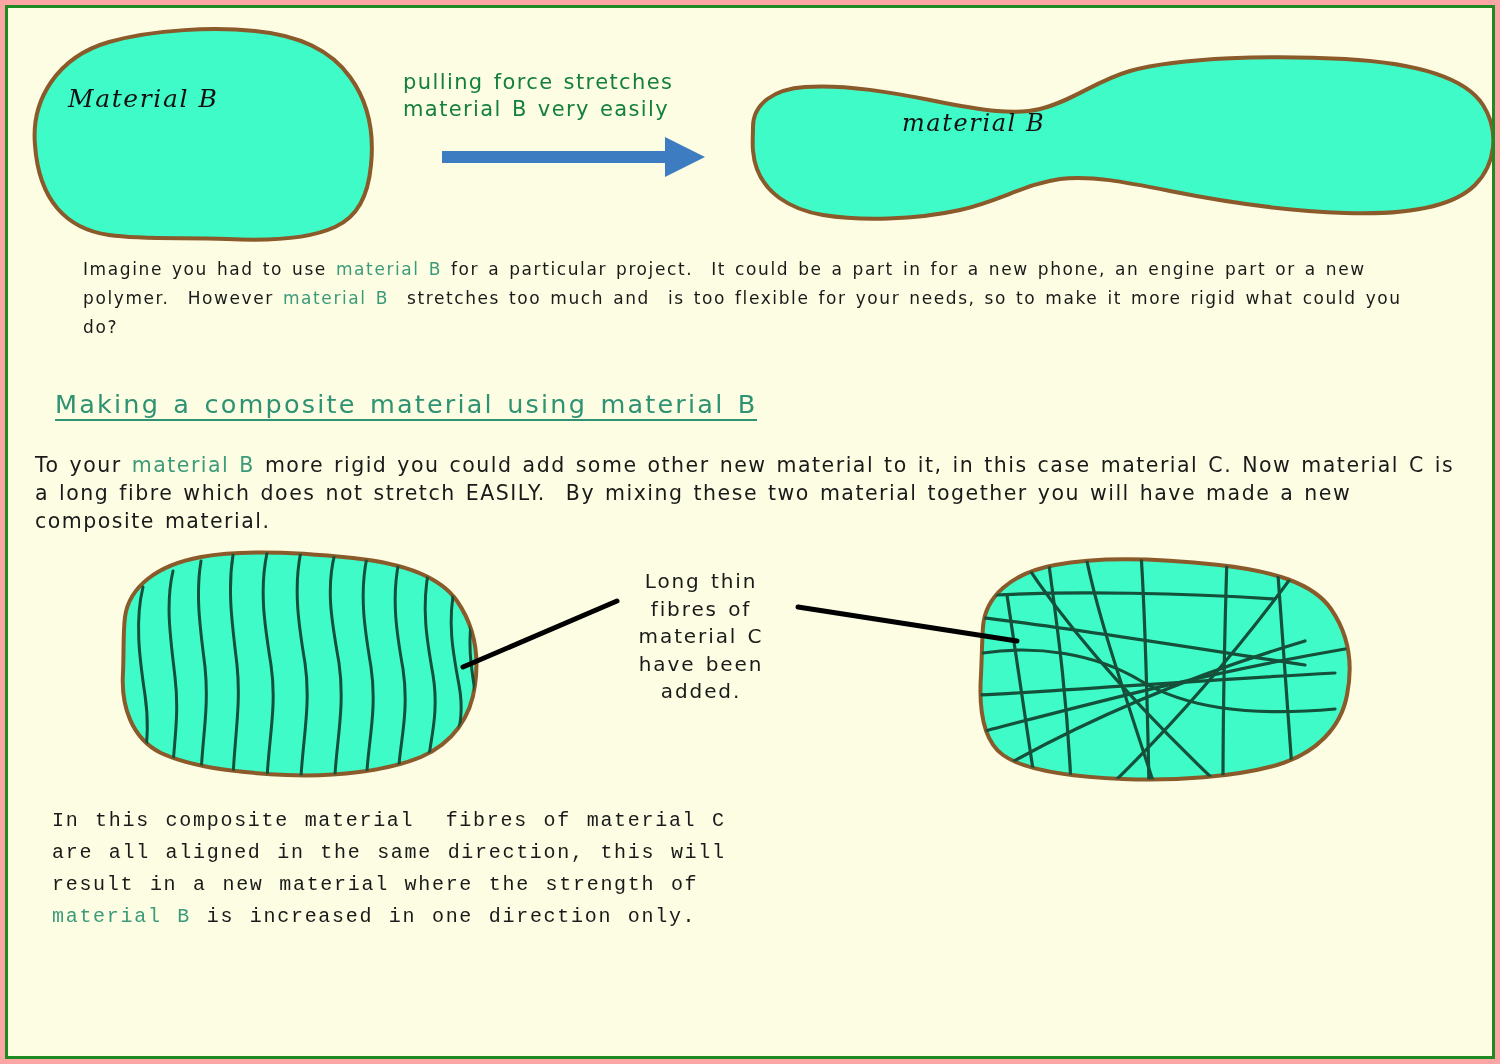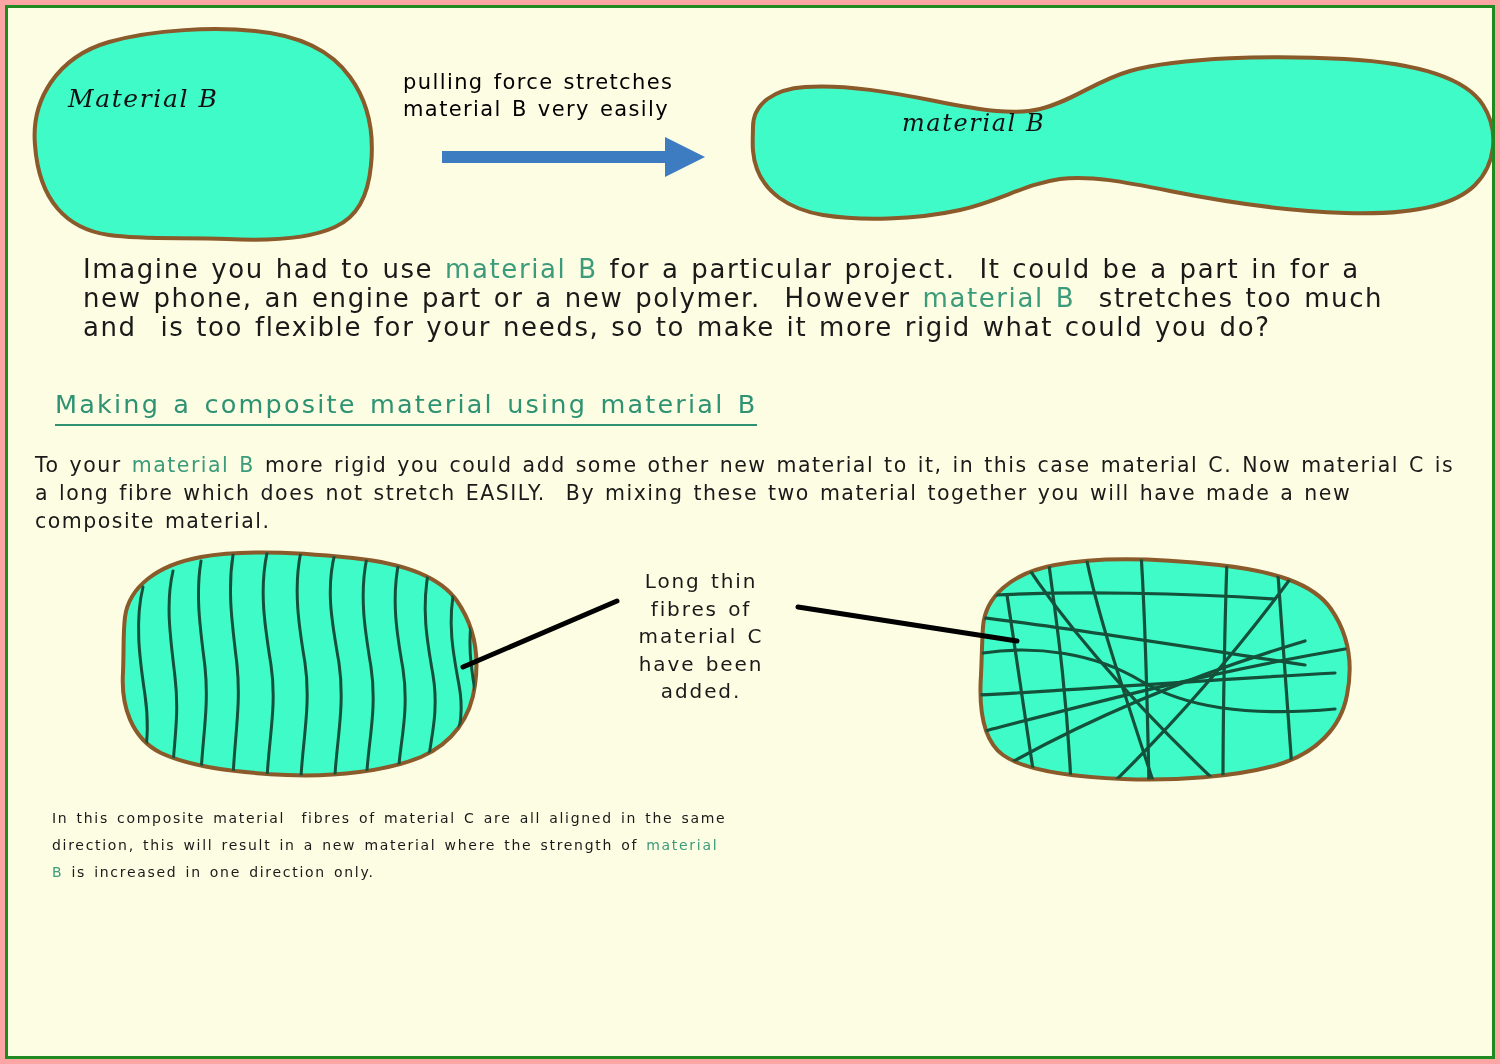--- a/index.html
+++ b/index.html
@@ -45,36 +45,35 @@
     font-family: "DejaVu Sans", sans-serif;
     letter-spacing: 1.7px;
     word-spacing: 2px;
   }
 
   
   #para-intro {
     left: 78px;
     top: 250px;
     width: 1330px;
-    font-size: 26px;
+    font-size: 17px;
     line-height: 29px;
     letter-spacing: 1.6px;
     word-spacing: 2px;
   }
 
   
   #heading-composite {
     left: 50px;
     top: 384px;
     font-size: 25.5px;
     letter-spacing: 2.2px;
     word-spacing: 3px;
     color: #2e9273;
     border-bottom: 2px solid #2e9273;
-    padding-bottom: 5px;
   }
 
   
   #para-make {
     left: 30px;
     top: 446px;
     width: 1440px;
     font-size: 20.5px;
     line-height: 28px;
     letter-spacing: 1.5px;
@@ -91,24 +90,25 @@
     letter-spacing: 1.9px;
     word-spacing: 2px;
     text-align: center;
   }
 
   
   #caption-aligned {
     left: 47px;
     top: 800px;
     width: 680px;
-    font-size: 14px;
-    line-height: 27px;
+    font-size: 20px;
+    line-height: 32px;
     letter-spacing: 1.7px;
     word-spacing: 2px;
+    font-family: Liberation Mono, monospace;
   }
   #caption-random {
     left: 853px;
     top: 788px;
     width: 620px;
     font-size: 20.5px;
     line-height: 29.5px;
     letter-spacing: 1.7px;
     word-spacing: 2px;
   }
@@ -118,21 +118,21 @@
 
   
   #arrow-label {
     left: 398px;
     top: 64px;
     width: 330px;
     font-size: 21px;
     line-height: 27px;
     letter-spacing: 1.4px;
     word-spacing: 2px;
-    color: #000000;
+    color: #15803d;
   }
 
   
   .hand {
     position: absolute;
     font-family: "DejaVu Serif", serif;
     font-style: italic;
     font-size: 25px;
     letter-spacing: 1.6px;
     color: #111;

